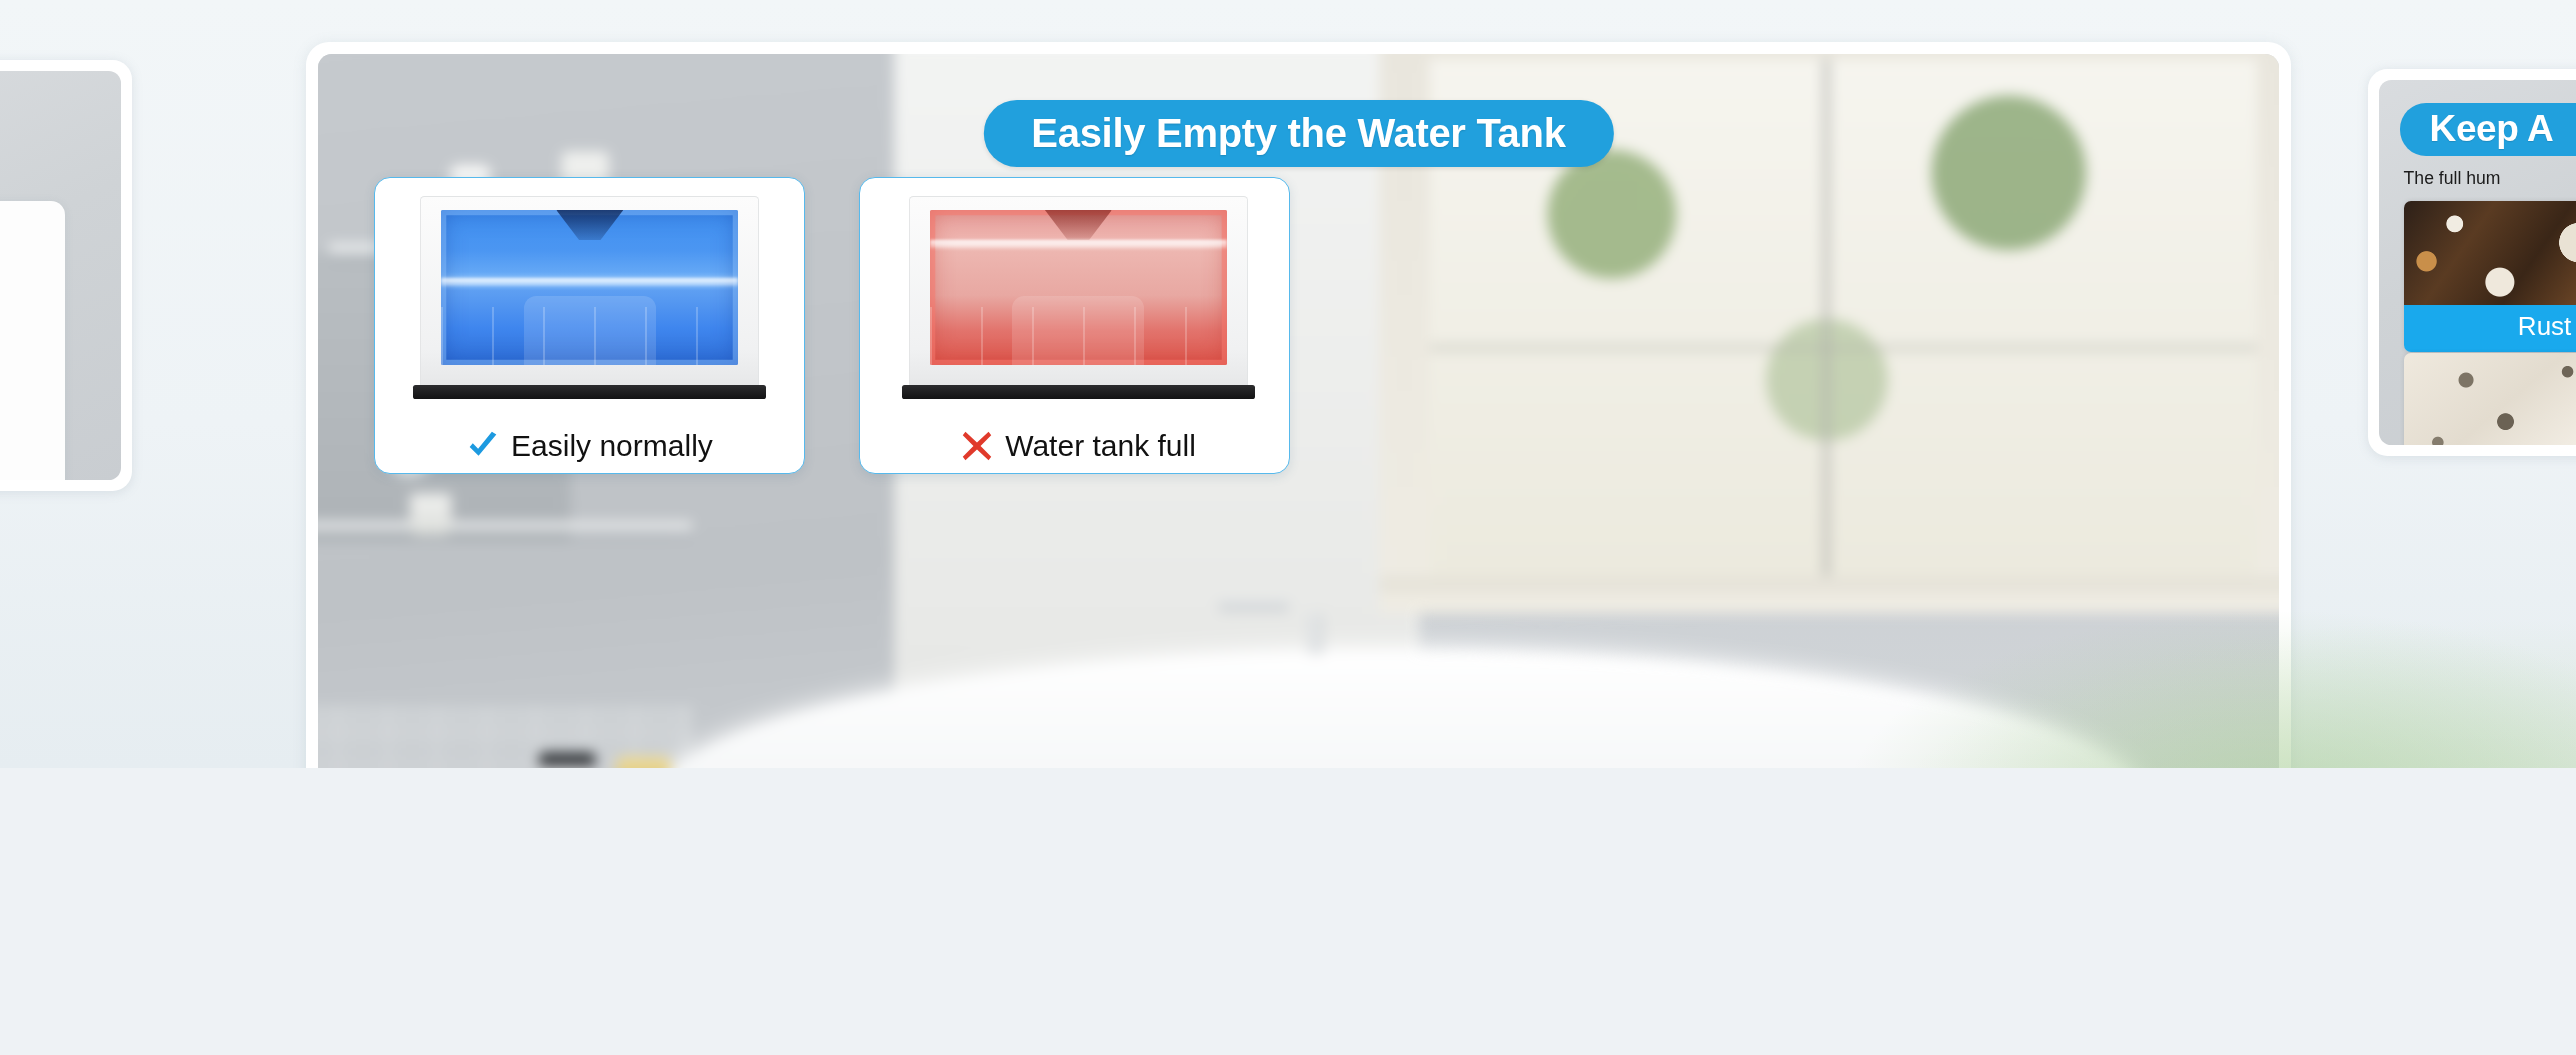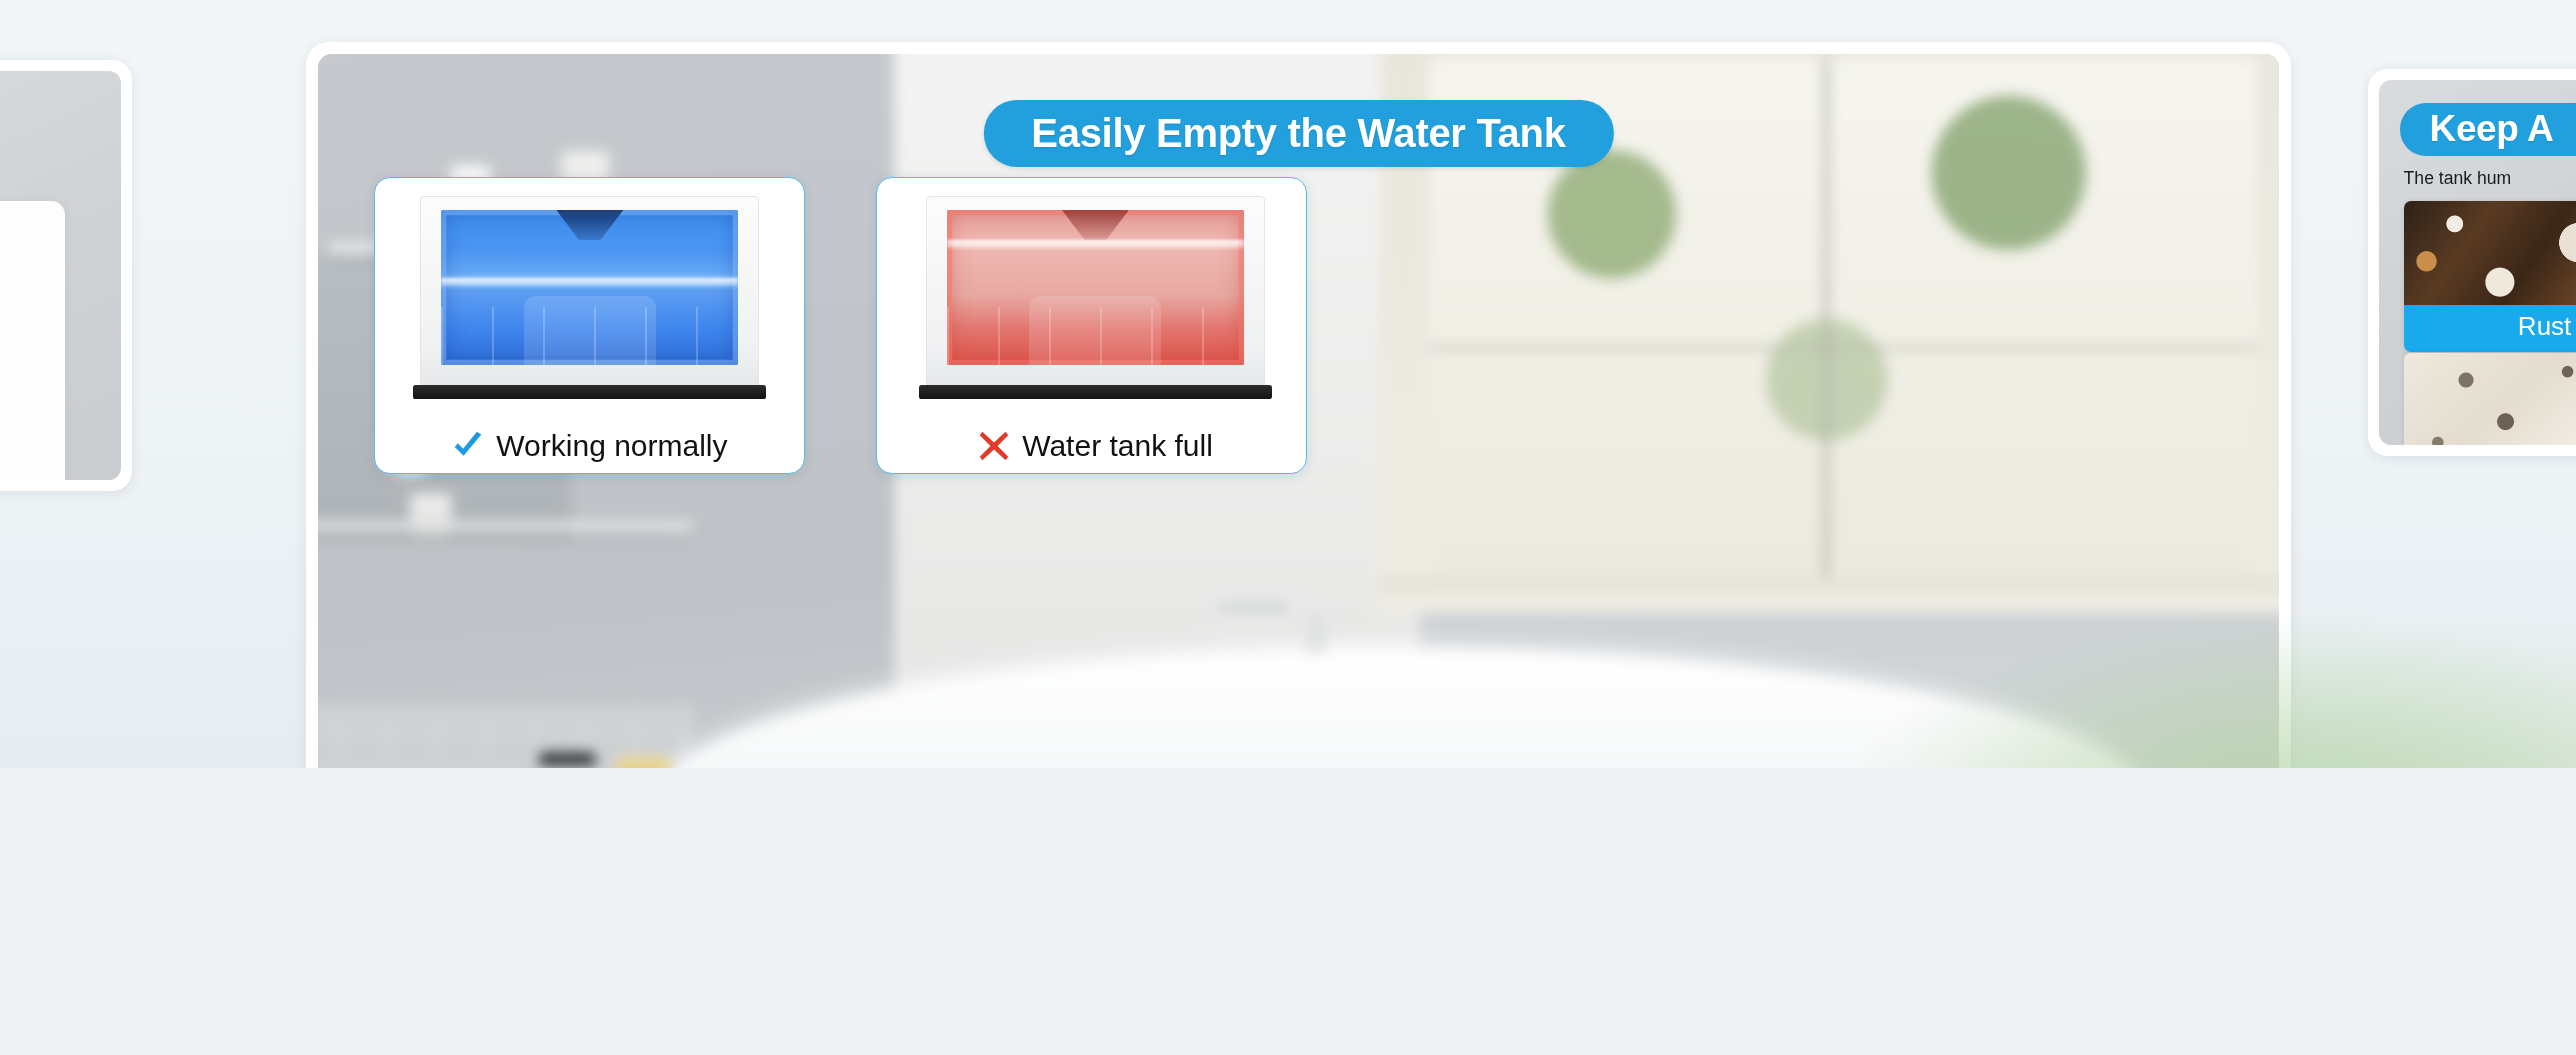--- a/index.html
+++ b/index.html
@@ -283,21 +283,21 @@
     width:431px; height:297px;
     background:#ffffff;
     border:1.8px solid #56b9ec;
     border-radius:16px;
     box-shadow:0 2.6px 10.6px rgba(60,100,130,.14);
     display:flex; flex-direction:column;
     align-items:center;
     padding:16px 8.8px 10.6px;
   }
   .cmp-card.ok   { left:56px; }
-  .cmp-card.err  { left:558px;padding-left:16px; }
+  .cmp-card.err  { left:541px;padding-left:16px; }
 
   
   .tank{
     position:relative;
     width:339px; height:192px;
     margin:1.8px auto 0;
   }
   .tank-shell{
     position:absolute; inset:0;
     background:linear-gradient(180deg,#fcfcfc 0%,#f0f1f2 80%,#e6e7e8 100%);
@@ -446,21 +446,21 @@
             <div class="grid-bars"></div>
           </div>
           <div class="tank-base"></div>
         </div>
 
         <div class="cap-wrap">
           <div class="cap-line">
             <svg class="ico" viewBox="0 0 36 36">
               <path d="M3 19 L13 29 L33 5 L28 2 L12.5 21 L6.5 15 Z" fill="#1d9ae0"></path>
             </svg>
-            <span>Working normally</span>
+            <span>Easily normally</span>
           </div>
         </div>
       </div>
 
       <div class="cmp-card err">
 
         <div class="tank">
           <div class="tank-shell"></div>
           <div class="tank-window red">
             <div class="edge"></div>
@@ -483,21 +483,21 @@
       </div>
 
     </div>
   </div>
 
   <div class="side-panel right">
     <div class="side-inner">
 
       <div class="rp-banner">Keep A</div>
 
-      <div class="rp-sub">The tank hum</div>
+      <div class="rp-sub">The full hum</div>
 
       <div class="rp-tile t1">
         <div class="rp-photo rust"></div>
         <div class="rp-label">Rust</div>
       </div>
 
       <div class="rp-tile t2">
         <div class="rp-photo wet"></div>
 
       </div>

